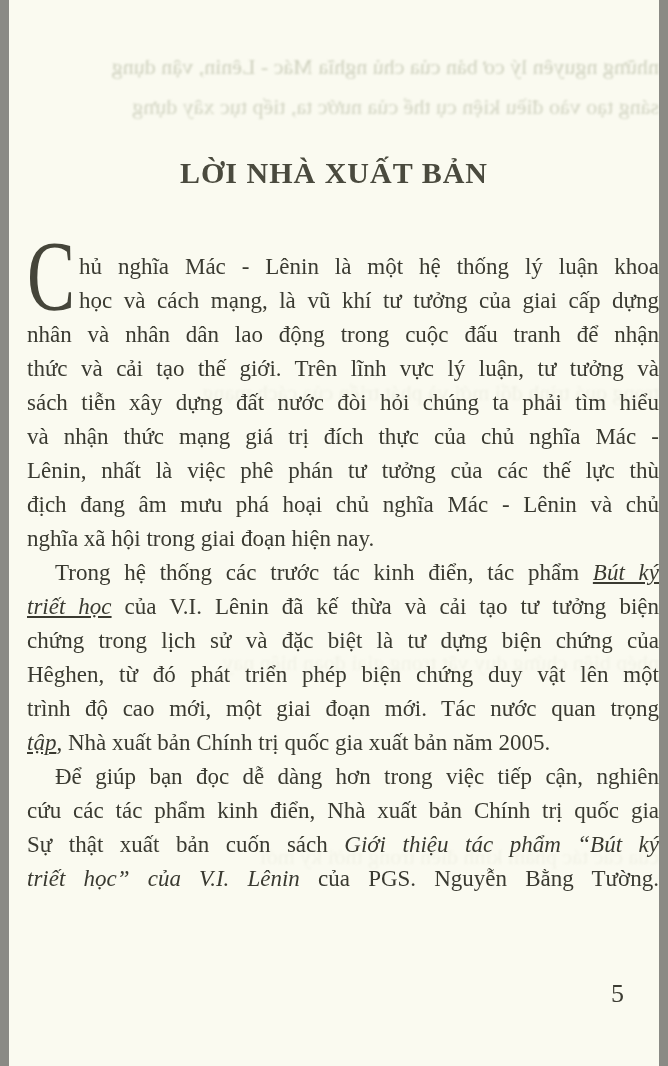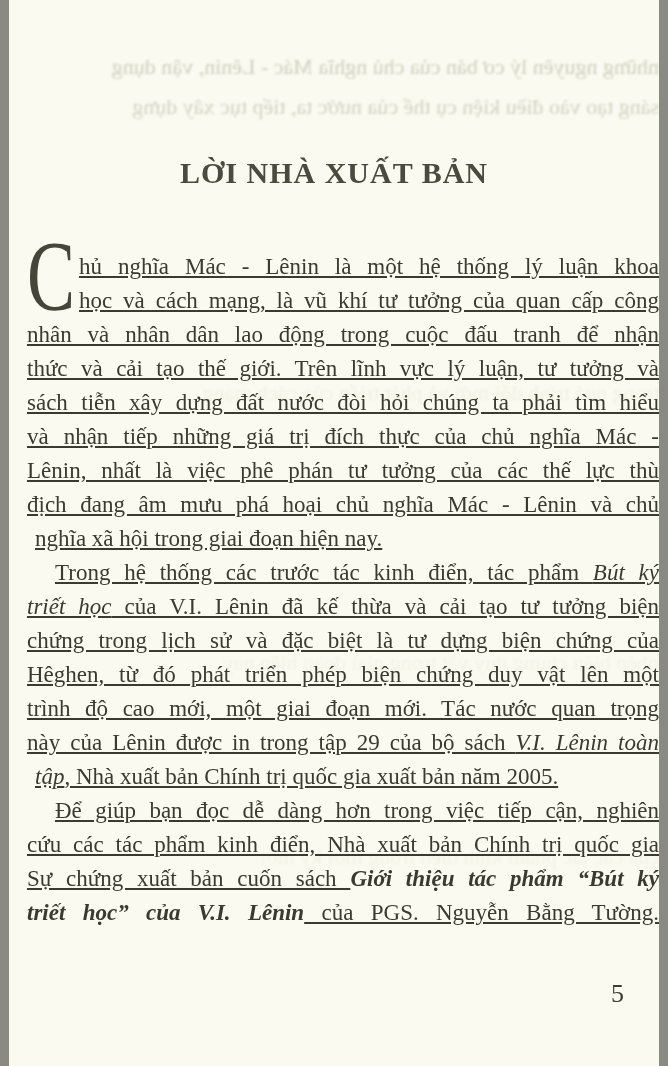--- a/index.html
+++ b/index.html
@@ -43,26 +43,26 @@
     position:absolute;top:250px;left:18px;width:632px;
   }
   .para{margin:0;padding:0;}
   .ln{
     font-size:23px;
     line-height:34px;
     text-align:justify;
     text-align-last:justify;
     color:#3a3a31;
   }
-  .ln.end{text-align-last:left;margin-left:8px;}
+  .ln.end{text-align-last:left;}
   .ln.dc-pad{padding-left:52px;}
   .ln.ind{text-indent:28px;}
-  .s-n{font-style:normal;text-decoration:underline;}
+  .s-n{font-style:normal;}
   .s-i{font-style:italic;text-decoration:underline;}
-  .s-bi{font-style:italic;font-weight:bold;}
+  .s-bi{font-style:italic;font-weight:normal;}
   .dropcap{
     position:absolute;
     top:-24px;left:0;
     font-size:100px;line-height:1;
     color:#45453a;
     transform:scaleX(.72);
     transform-origin:left top;
     pointer-events:none;
   }
   .pagenum{
@@ -83,41 +83,40 @@
   <div class="bleed b4">phép biện chứng duy vật trong giai đoạn hiện nay</div>
   <div class="bleed b5">của các tác phẩm kinh điển trong thời kỳ mới</div>
 
   <h1 class="title">LỜI NHÀ XUẤT BẢN</h1>
 
   <div class="content">
     <span class="dropcap">C</span>
 
   <div class="para">
         <div class="ln dc-pad"><span class="s-n">hủ nghĩa Mác - Lênin là một hệ thống lý luận khoa</span></div>
-        <div class="ln dc-pad"><span class="s-n">học và cách mạng, là vũ khí tư tưởng của quan cấp công</span></div>
+        <div class="ln dc-pad"><span class="s-n">học và cách mạng, là vũ khí tư tưởng của giai cấp dựng</span></div>
         <div class="ln"><span class="s-n">nhân và nhân dân lao động trong cuộc đấu tranh để nhận</span></div>
         <div class="ln"><span class="s-n">thức và cải tạo thế giới. Trên lĩnh vực lý luận, tư tưởng và</span></div>
         <div class="ln"><span class="s-n">sách tiễn xây dựng đất nước đòi hỏi chúng ta phải tìm hiểu</span></div>
-        <div class="ln"><span class="s-n">và nhận tiếp những giá trị đích thực của chủ nghĩa Mác -</span></div>
+        <div class="ln"><span class="s-n">và nhận thức mạng giá trị đích thực của chủ nghĩa Mác -</span></div>
         <div class="ln"><span class="s-n">Lênin, nhất là việc phê phán tư tưởng của các thế lực thù</span></div>
         <div class="ln"><span class="s-n">địch đang âm mưu phá hoại chủ nghĩa Mác - Lênin và chủ</span></div>
         <div class="ln end"><span class="s-n">nghĩa xã hội trong giai đoạn hiện nay.</span></div>
       </div>
       <div class="para">
         <div class="ln ind"><span class="s-n">Trong hệ thống các trước tác kinh điển, tác phẩm </span><span class="s-i">Bút ký</span></div>
         <div class="ln"><span class="s-i">triết học</span><span class="s-n"> của V.I. Lênin đã kế thừa và cải tạo tư tưởng biện</span></div>
         <div class="ln"><span class="s-n">chứng trong lịch sử và đặc biệt là tư dựng biện chứng của</span></div>
         <div class="ln"><span class="s-n">Hêghen, từ đó phát triển phép biện chứng duy vật lên một</span></div>
         <div class="ln"><span class="s-n">trình độ cao mới, một giai đoạn mới. Tác nước quan trọng</span></div>
-        <div class="ln"><span class="s-n">này của Lênin được in trong tập 29 của bộ sách </span><span class="s-i">V.I. Lênin toàn</span></div>
         <div class="ln end"><span class="s-i">tập</span><span class="s-n">, Nhà xuất bản Chính trị quốc gia xuất bản năm 2005.</span></div>
       </div>
       <div class="para">
         <div class="ln ind"><span class="s-n">Để giúp bạn đọc dễ dàng hơn trong việc tiếp cận, nghiên</span></div>
         <div class="ln"><span class="s-n">cứu các tác phẩm kinh điển, Nhà xuất bản Chính trị quốc gia</span></div>
-        <div class="ln"><span class="s-n">Sự chứng xuất bản cuốn sách </span><span class="s-bi">Giới thiệu tác phẩm “Bút ký</span></div>
+        <div class="ln"><span class="s-n">Sự thật xuất bản cuốn sách </span><span class="s-bi">Giới thiệu tác phẩm “Bút ký</span></div>
         <div class="ln"><span class="s-bi">triết học” của V.I. Lênin</span><span class="s-n"> của PGS. Nguyễn Bằng Tường.</span></div>
       </div>
     </div>
 
   <div class="pagenum">5</div>
 
 </div>
 
 </body></html>

